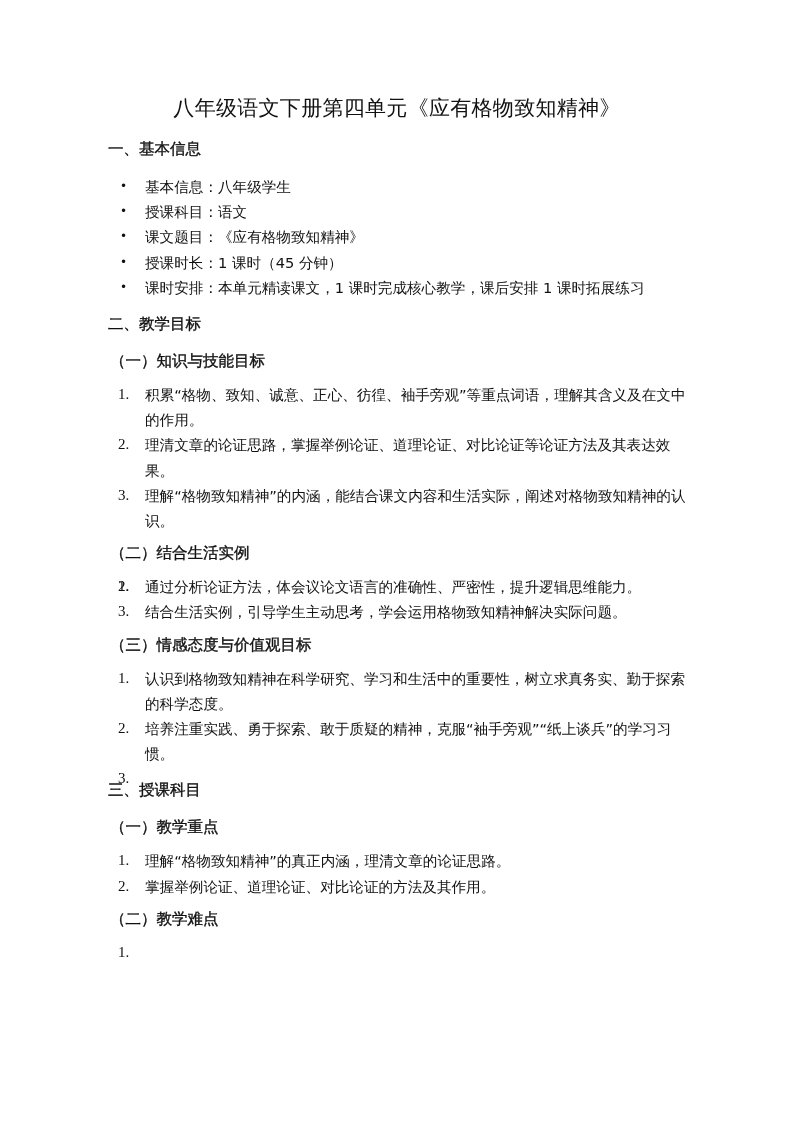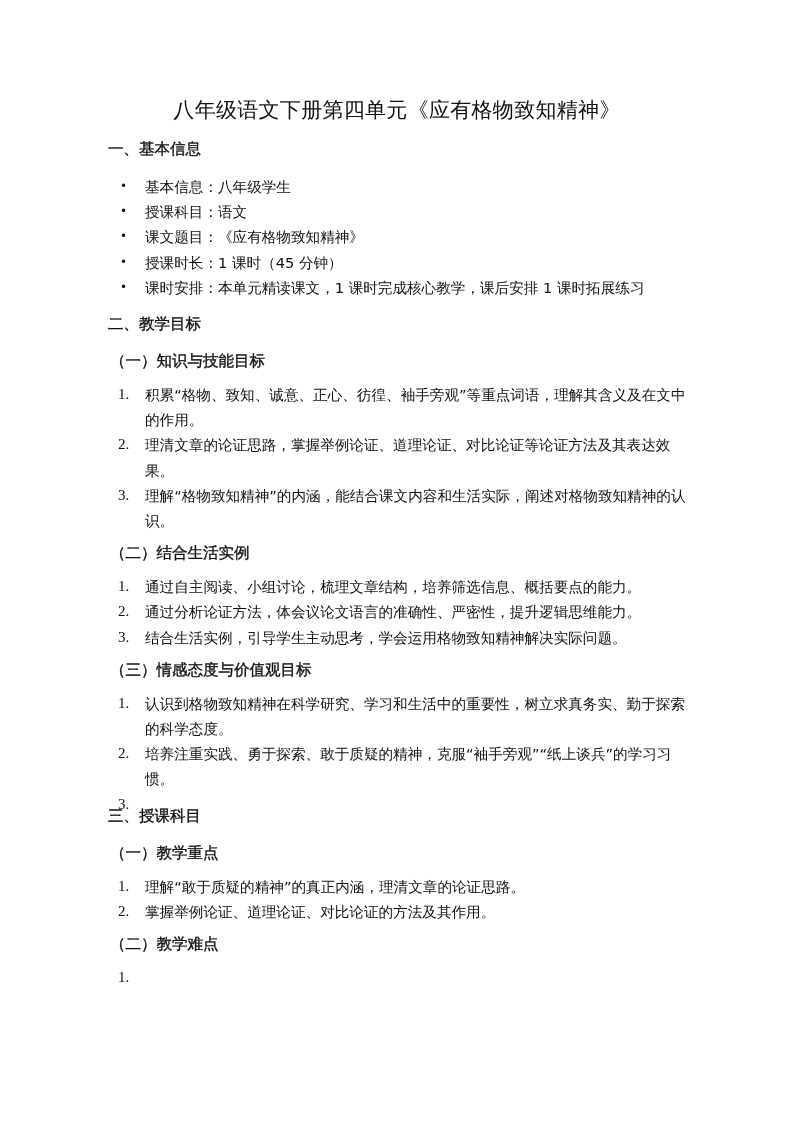--- a/index.html
+++ b/index.html
@@ -1,20 +1,20 @@
 <!DOCTYPE html>
 <html><head>
 <meta charset="utf-8">
 <style>
   html, body { margin: 0; padding: 0; background: #ffffff; }
   body { width: 794px; height: 1123px; position: relative; overflow: hidden;
          font-family: "DejaVu Sans", "Liberation Sans", sans-serif; color: #111111; }
   .page { position: absolute; left: 0; top: 0; width: 794px; height: 1123px; }
   .title { position: absolute; left: 0; width: 794px; top: 95px; text-align: center;
-           font-size: 21px; line-height: 30px; font-weight: normal; letter-spacing: 0.3px; }
+           font-size: 21px; line-height: 30px; font-weight: normal; letter-spacing: 0.3px; font-family: Liberation Mono, monospace; }
   .content { position: absolute; left: 96px; top: 125px; width: 610px; }
   .h1 { font-size: 15.5px; line-height: 25px; margin: 12px; padding-left: 0; font-weight: normal;
         -webkit-text-stroke: 0.35px #111; }
   .h2 { font-size: 15.5px; line-height: 25px; margin: 8px; padding-left: 6px; font-weight: normal;
         -webkit-text-stroke: 0.35px #111; }
   ul.bullets, ol.items { margin: 0; padding: 0; list-style: none; }
   .li { position: relative; padding-left: 49px; padding-right: 8px; font-size: 14.6px; line-height: 25.2px;
         font-family: "DejaVu Sans", "Liberation Serif", sans-serif; }
   .li .marker { position: absolute; left: 22px; top: 0; width: 20px; }
   .li .bullet { left: 24px; font-size: 12px; }
@@ -44,39 +44,39 @@
 
       <div class="h2">（一）知识与技能目标</div>
       <ol class="items">
         <li class="li"><span class="marker num">1.</span><span>积累“格物、致知、诚意、正心、彷徨、袖手旁观”等重点词语，理解其含义及在文中的作用。</span></li>
         <li class="li"><span class="marker num">2.</span><span>理清文章的论证思路，掌握举例论证、道理论证、对比论证等论证方法及其表达效果。</span></li>
         <li class="li"><span class="marker num">3.</span><span>理解“格物致知精神”的内涵，能结合课文内容和生活实际，阐述对格物致知精神的认识。</span></li>
       </ol>
 
       <div class="h2">（二）结合生活实例</div>
       <ol class="items">
-        <li class="li"><span class="marker num">1.</span><span>通过自主阅读、小组讨论，梳理文章结构，培养筛选信息、概括要点的能力。</span></li>
+        <li class="li"><span class="marker num">1.</span></li>
         <li class="li"><span class="marker num">2.</span><span>通过分析论证方法，体会议论文语言的准确性、严密性，提升逻辑思维能力。</span></li>
         <li class="li"><span class="marker num">3.</span><span>结合生活实例，引导学生主动思考，学会运用格物致知精神解决实际问题。</span></li>
       </ol>
 
       <div class="h2">（三）情感态度与价值观目标</div>
       <ol class="items">
         <li class="li"><span class="marker num">1.</span><span>认识到格物致知精神在科学研究、学习和生活中的重要性，树立求真务实、勤于探索的科学态度。</span></li>
         <li class="li"><span class="marker num">2.</span><span>培养注重实践、勇于探索、敢于质疑的精神，克服“袖手旁观”“纸上谈兵”的学习习惯。</span></li>
         <li class="li"><span class="marker num">3.</span></li>
       </ol>
     </div>
 
     <div>
       <div class="h1">三、授课科目</div>
 
       <div class="h2">（一）教学重点</div>
       <ol class="items">
-        <li class="li"><span class="marker num">1.</span><span>理解“敢于质疑的精神”的真正内涵，理清文章的论证思路。</span></li>
+        <li class="li"><span class="marker num">1.</span><span>理解“格物致知精神”的真正内涵，理清文章的论证思路。</span></li>
         <li class="li"><span class="marker num">2.</span><span>掌握举例论证、道理论证、对比论证的方法及其作用。</span></li>
       </ol>
 
       <div class="h2">（二）教学难点</div>
       <ol class="items">
         <li class="li"><span class="marker num">1.</span></li>
       </ol>
     </div>
 
   </div>

